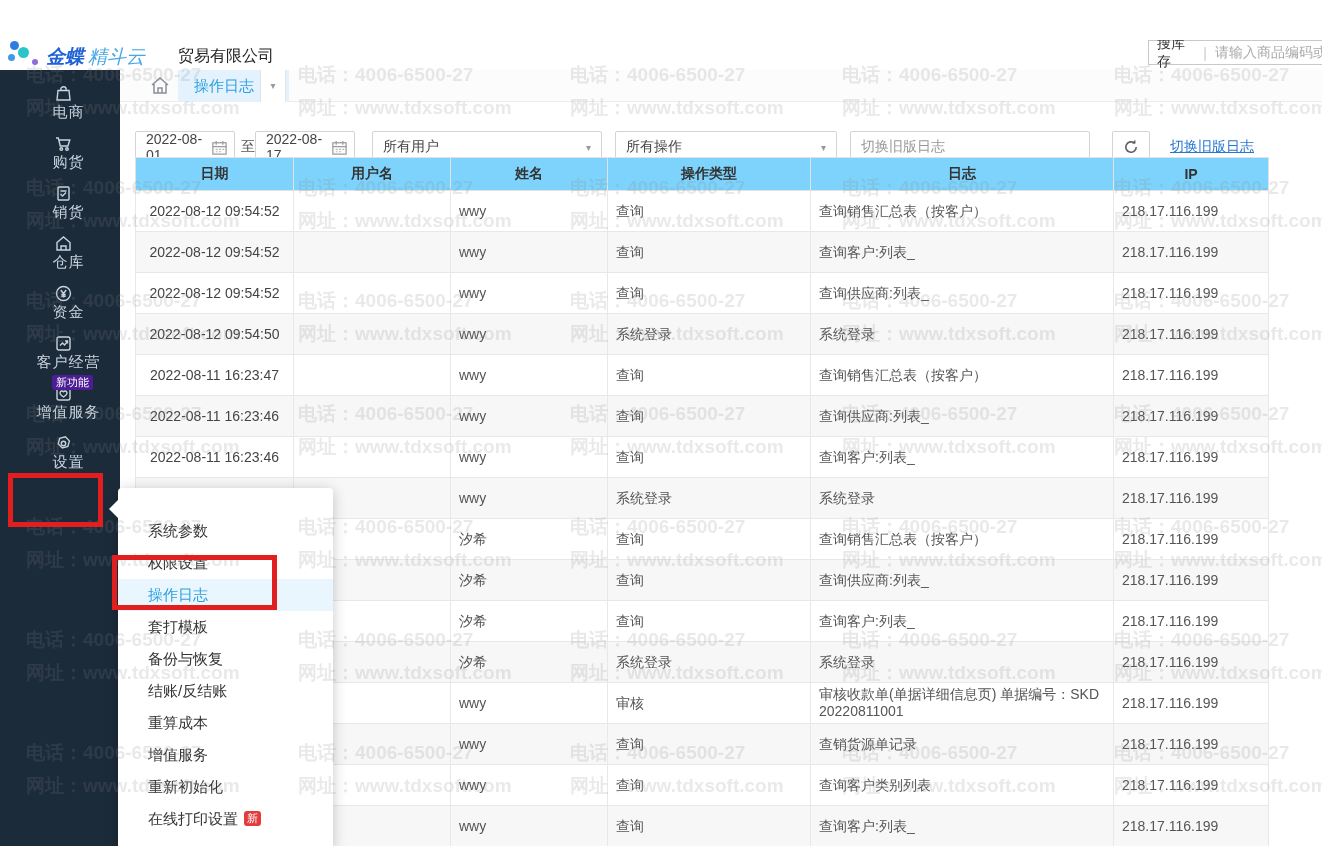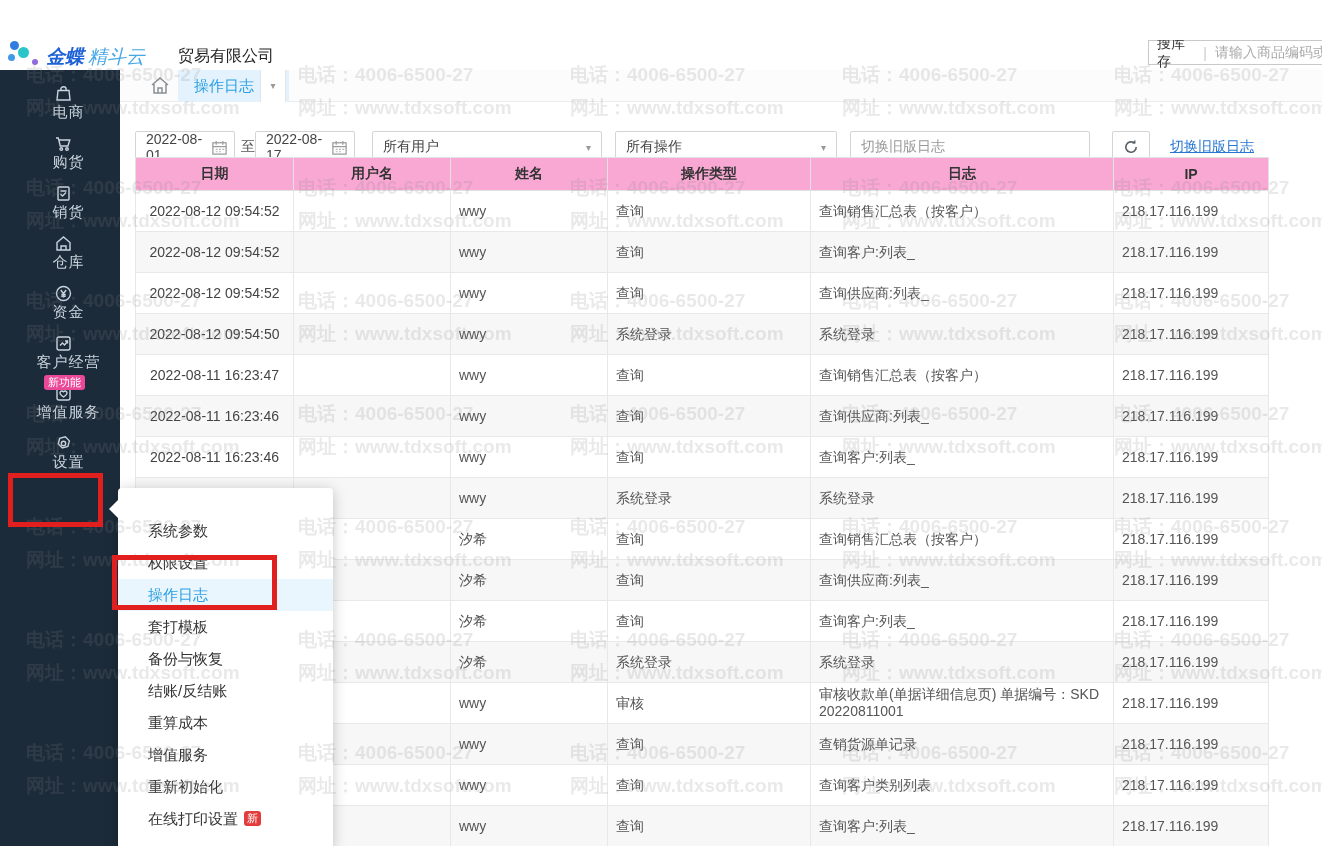--- a/index.html
+++ b/index.html
@@ -23,21 +23,21 @@
   .stock-label { color:#333; }
   .stock-divider { color:#ccc; margin:0 8px; }
   .stock-ph { color:#aaa; white-space:nowrap; }
 
   
   .sidebar { position:absolute; left:0; top:30px; width:120px; height:816px; background:#1c2b3a; padding-top:14px; z-index:4; }
   .side-item { position:relative; height:50px; display:flex; align-items:center; padding-left:17px; cursor:pointer;flex-direction:column; }
   .side-icon { width:19px; height:19px; margin-right:11px; display:inline-flex; }
   .side-icon svg { width:19px; height:19px; }
   .side-label { color:#c9d4dd; font-size:15px; letter-spacing:1px; white-space:nowrap; }
-  .side-badge { position:absolute; left:44px; top:-9px; background:#ec4899; color:#fff; font-size:11px; line-height:15px; padding:0 4px; border-radius:3px; white-space:nowrap; }
+  .side-badge { position:absolute; left:52px; top:-9px; background:#4c1d95; color:#fff; font-size:11px; line-height:15px; padding:0 4px; border-radius:3px; white-space:nowrap; }
 
   
   .content { position:absolute; left:120px; top:30px; width:1202px; height:816px; background:#fff; }
   .tabbar { position:absolute; left:0; top:0; width:1202px; height:32px; background:#fcfcfc; border-bottom:1px solid #ececec; }
   .home-btn { position:absolute; left:28px; top:5px; width:24px; height:22px; cursor:pointer; }
   .tab-active { position:absolute; left:58px; top:0; height:32px; background:#e3f2fc; display:flex; align-items:center; padding:0 10px 0 16px; cursor:pointer; }
   .tab-label { color:#2b9fe2; font-size:15px; margin-right:9px; }
   .tab-close { width:16px; height:16px; border-radius:50%; background:#a7adb3; color:#fff; font-size:11px; line-height:16px; text-align:center; cursor:pointer; }
   .tab-caret { position:absolute; left:140px; top:0; width:26px; height:32px; border-left:1px solid #e4e4e4; border-right:1px solid #e4e4e4; background:#fff; color:#999; font-size:10px; text-align:center; line-height:32px; cursor:pointer; }
 
@@ -50,21 +50,21 @@
   .cal { margin-left:auto; margin-right:6px; display:inline-flex; }
   .sel-user { left:252px; width:230px; padding-left:10px; }
   .sel-action { left:495px; width:222px; padding-left:10px; }
   .sel-caret { margin-left:auto; margin-right:10px; color:#999; font-size:10px; }
   .log-input { left:730px; width:240px; padding-left:10px; color:#999; }
   .refresh-btn { left:992px; width:38px; justify-content:center; cursor:pointer; }
   .old-link { position:absolute; left:1050px; top:7px; font-size:14px; color:#2777d1; text-decoration:underline; cursor:pointer; white-space:nowrap; }
 
   
   .log-table { position:absolute; left:15px; top:87px; width:1133px; border-collapse:collapse; table-layout:fixed; }
-  .log-table th { height:33px; background:#f9a8d4; border:1px solid #e2e2e2; font-size:14px; color:#333; font-weight:bold; text-align:center; }
+  .log-table th { height:33px; background:#7dd3fc; border:1px solid #e2e2e2; font-size:14px; color:#333; font-weight:bold; text-align:center; }
   .log-table td { height:41px; border:1px solid #e8e8e8; font-size:14px; color:#555; vertical-align:middle; padding:2px 8px; word-break:break-all; line-height:17px; }
   .log-table tr:nth-child(even) td { background:#f7f7f7; }
   .log-table td.c-date { text-align:center; color:#444; padding:2px 0; }
 
   
   .popup { position:absolute; left:118px; top:448px; width:215px; height:362px; background:#fff; border-radius:4px; box-shadow:0 2px 14px rgba(0,0,0,0.22); z-index:40; padding-top:27px; }
   .popup-arrow { position:absolute; left:-9px; top:12px; width:0; height:0; border-top:9px solid transparent; border-bottom:9px solid transparent; border-right:9px solid #fff; }
   .pop-item { height:32px; line-height:32px; padding-left:30px; font-size:15px; color:#333; cursor:pointer; white-space:nowrap; }
   .pop-item.active { background:#e9f6fe; color:#2b9fe2; }
   .pop-badge { display:inline-block; background:#e23c3c; color:#fff; font-size:11px; line-height:15px; padding:0 3px; border-radius:3px; margin-left:6px; vertical-align:2px; }

